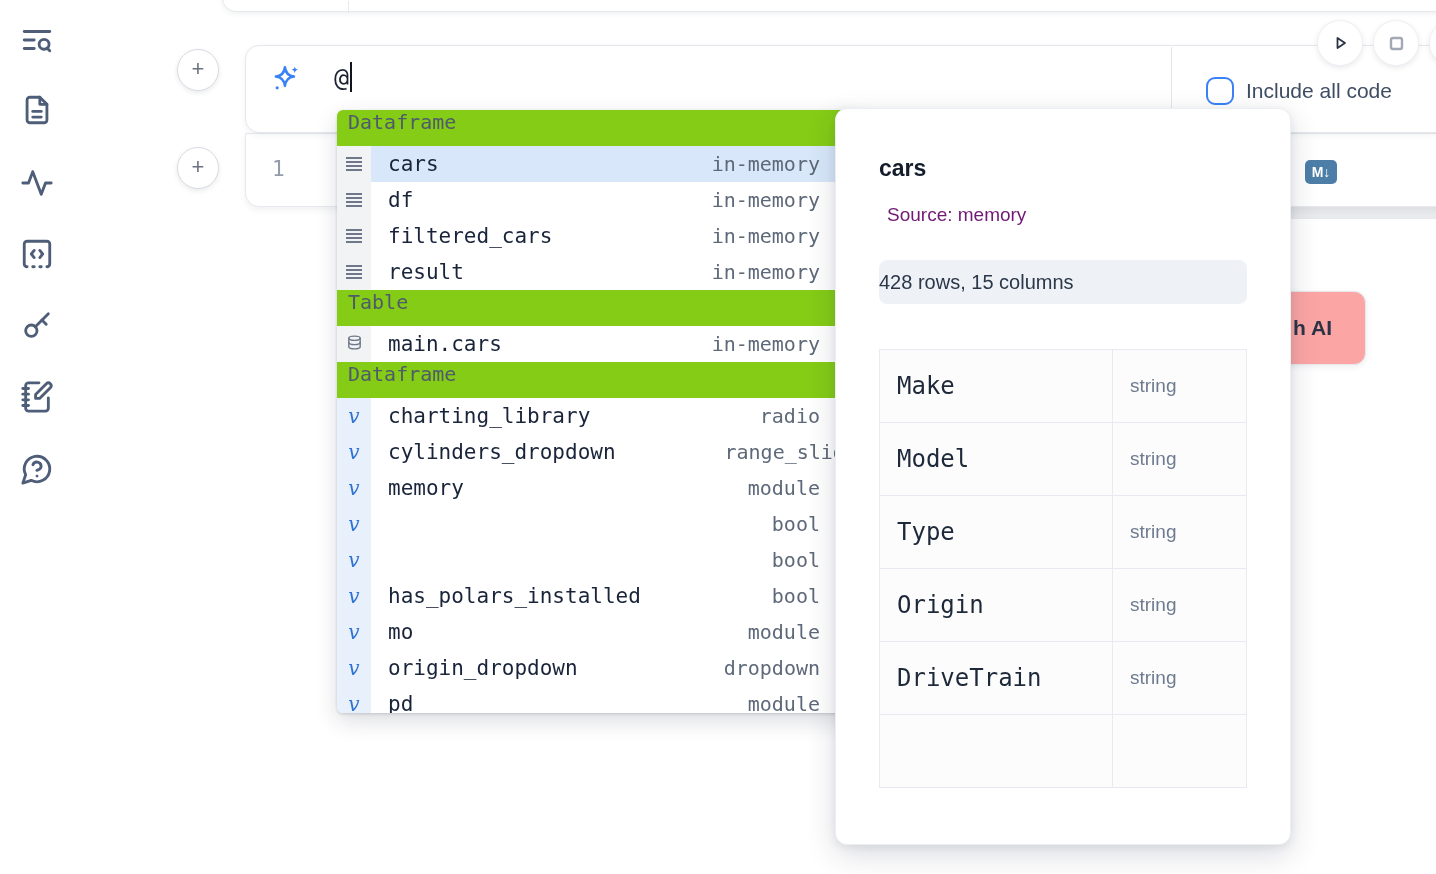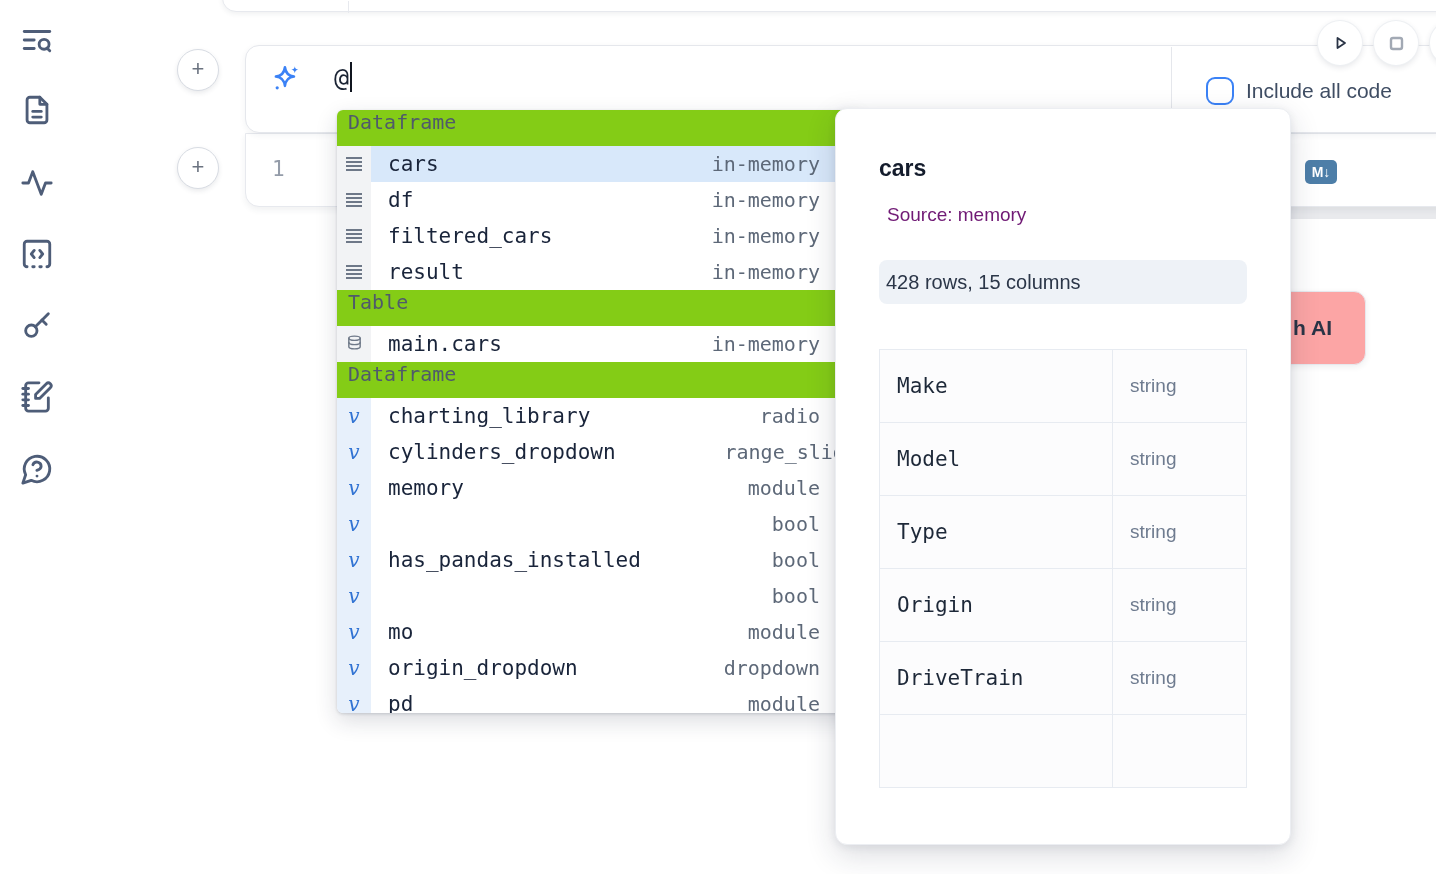--- a/index.html
+++ b/index.html
@@ -79,27 +79,27 @@
   .v-icon { font-family:"DejaVu Serif", serif; font-style:italic; font-size:20px; color:#3173d3; }
   .tbl-icon svg { width:17px; height:17px; stroke:#6e7888; fill:none; stroke-width:2; stroke-linecap:round; }
 
   
   .popup { position:absolute; left:835px; top:108px; width:456px; height:737px; background:#fff;
     border:1px solid #eceef2; border-radius:12px;
     box-shadow:0 10px 30px rgba(30,40,60,.16), 0 2px 8px rgba(30,40,60,.08); z-index:30; }
   .pop-title { position:absolute; left:43px; top:46px; font-size:23px; font-weight:bold; color:#141c2c; }
   .pop-source { position:absolute; left:43px; top:95px; font-size:19px; color:#701a75;margin-left:8px; }
   .pop-badge { position:absolute; left:43px; top:151px; width:368px; height:44px; background:#eef2f7;
-    border-radius:8px; font-size:20px; color:#2b3648; line-height:44px; padding-left:7px; }
+    border-radius:8px; font-size:20px; color:#2b3648; line-height:44px; padding-left:0; }
   .pop-tablewrap { position:absolute; left:43px; top:240px; width:368px; height:462px; overflow:hidden; }
   .pop-table { width:368px; border-collapse:collapse; }
   .pop-table th { height:74px; background:#eff3f8; font-weight:normal; font-size:21px; color:#27303f;
     text-align:left; padding-left:17px; border:1px solid #e2e7ee; }
   .pop-table td { height:73px; border:1px solid #e7ebf1; padding-left:17px; background:#fcfcfd; }
-  .pop-table td.colname { font-family:"DejaVu Sans Mono", monospace; font-size:21px; color:#1d2838; width:233px; }
+  .pop-table td.colname { font-family:"DejaVu Sans Mono", monospace; font-size:24px; color:#1d2838; width:233px; }
   .pop-table td.coltype { font-size:19px; color:#6e7b8f; }
 </style>
 </head>
 <body>
 
 <div id="stage">
 
   <div class="side-icon" style="top:23px">
     <svg viewBox="0 0 24 24">
         <path d="M21 6H3"></path>
@@ -305,29 +305,29 @@
         </span>
       <span class="c-body">
           <span class="c-tp">bool</span>
         </span>
     </div>
     <div class="c-row">
       <span class="c-gut var">
           <span class="v-icon">v</span>
         </span>
       <span class="c-body">
-          <span class="c-nm">has_pandas_installed</span>
           <span class="c-tp">bool</span>
         </span>
     </div>
     <div class="c-row">
       <span class="c-gut var">
           <span class="v-icon">v</span>
         </span>
       <span class="c-body">
+          <span class="c-nm">has_polars_installed</span>
           <span class="c-tp">bool</span>
         </span>
     </div>
     <div class="c-row">
       <span class="c-gut var">
           <span class="v-icon">v</span>
         </span>
       <span class="c-body">
           <span class="c-nm">mo</span>
           <span class="c-tp">module</span>

